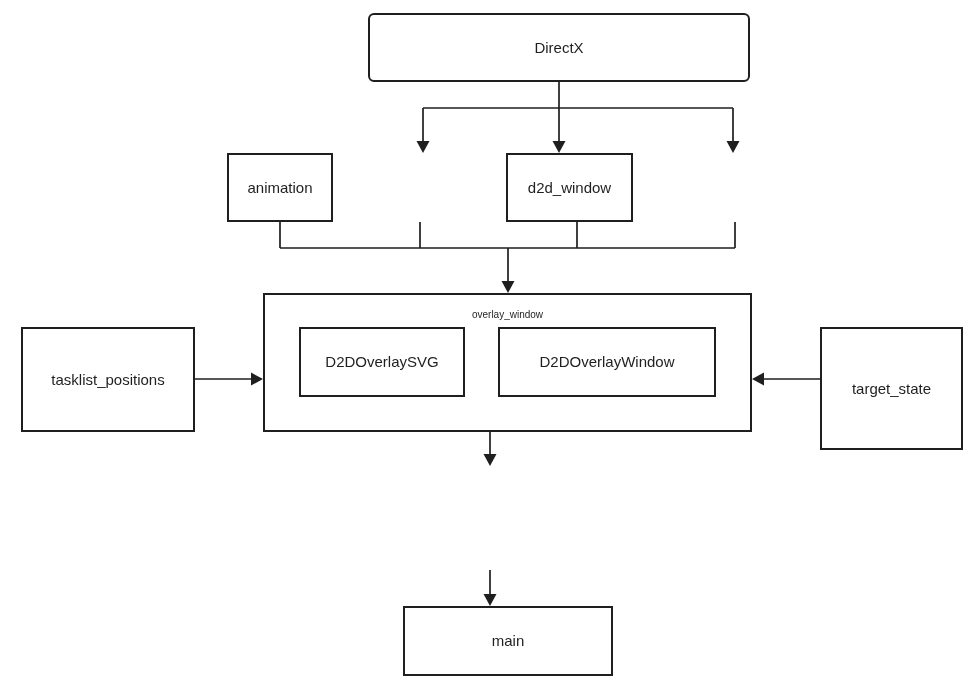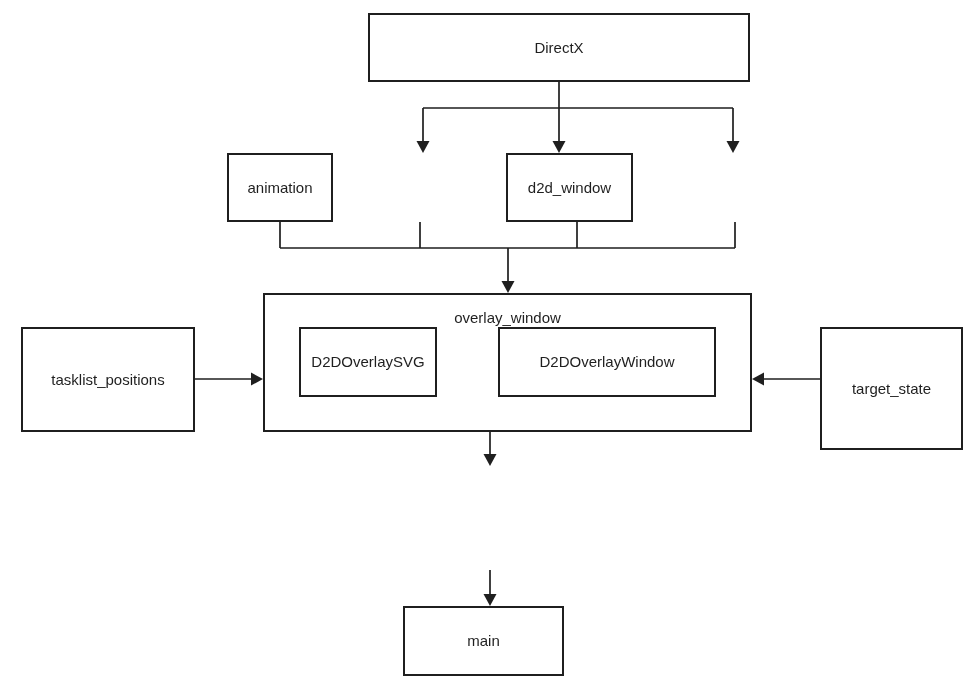--- a/index.html
+++ b/index.html
@@ -44,21 +44,21 @@
     z-index: 1;
   }
   .group {
     display: block;
     z-index: 1;
   }
   .group-label {
     width: 100%;
     text-align: center;
     margin-top: 14px;
-    font-size: 15px;
+    font-size: 10px;
   }
   .group .box {
     z-index: 2;
   }
 </style>
 </head>
 <body>
 
 <div class="canvas">
 
@@ -84,34 +84,34 @@
     <g>
       <path d="M490 432 L490 454"></path>
       <polygon points="483.5,454 496.5,454 490,466"></polygon>
     </g>
     <g>
       <path d="M490 570 L490 594"></path>
       <polygon points="483.5,594 496.5,594 490,606"></polygon>
     </g>
   </svg>
 
-  <div class="box" style="left:368px; top:13px; width:382px; height:69px;">DirectX</div>
+  <div class="box" style="left:368px; top:13px; width:382px; height:69px;border-radius:6px;">DirectX</div>
 
   <div class="box" style="left:227px; top:153px; width:106px; height:69px;">animation</div>
 
 
   <div class="box" style="left:506px; top:153px; width:127px; height:69px;">d2d_window</div>
 
 
   <div class="box group" style="left:263px; top:293px; width:489px; height:139px;">
     <div class="group-label">overlay_window</div>
-    <div class="box" style="left:34px; top:32px; width:138px; height:70px;">D2DOverlaySVG</div>
+    <div class="box" style="left:34px; top:32px; width:166px; height:70px;">D2DOverlaySVG</div>
     <div class="box" style="left:233px; top:32px; width:218px; height:70px;">D2DOverlayWindow</div>
   </div>
 
   <div class="box" style="left:21px; top:327px; width:174px; height:105px;">tasklist_positions</div>
 
   <div class="box" style="left:820px; top:327px; width:143px; height:123px;">target_state</div>
 
 
-  <div class="box" style="left:403px; top:606px; width:161px; height:70px;text-align:right;">main</div>
+  <div class="box" style="left:403px; top:606px; width:210px; height:70px;text-align:right;">main</div>
 
 </div>
 
 </body></html>

